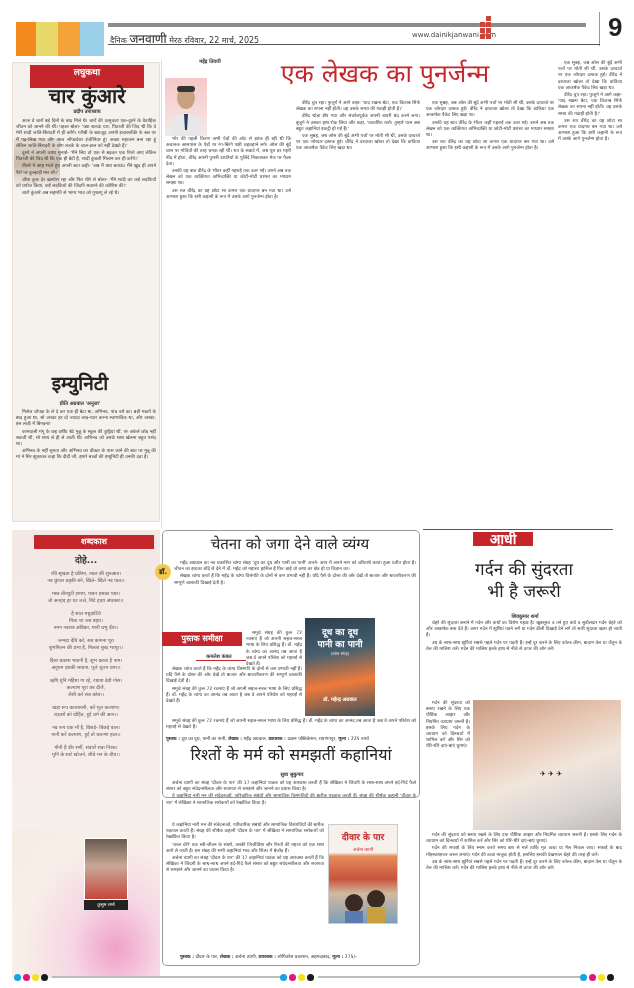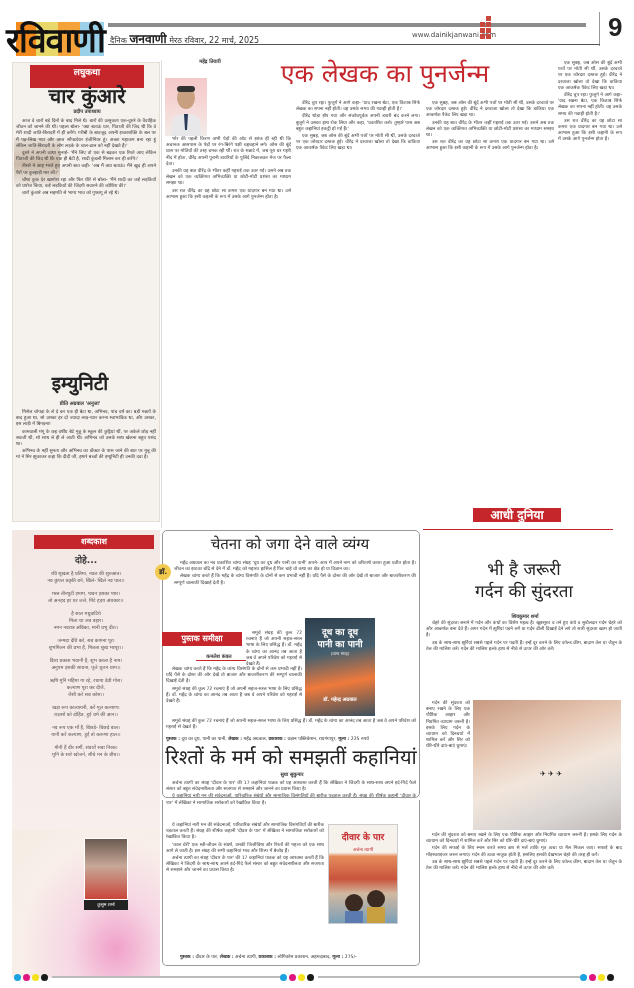--- a/index.html
+++ b/index.html
@@ -11,21 +11,21 @@
   .logo { position: absolute; left: 6px; top: 12px; width: 100px; height: 50px; display: flex; align-items: flex-end; }
   .logo .blk { position: absolute; top: 10px; height: 34px; }
   .logo .b1 { left: 10px; width: 20px; background: #f28a1e; }
   .logo .b2 { left: 30px; width: 22px; background: #e8d86a; }
   .logo .b3 { left: 52px; width: 22px; background: #f4a23a; }
   .logo .b4 { left: 74px; width: 24px; background: #9ad0e8; }
   .logo-text { position: relative; z-index: 2; font-family: "DejaVu Serif", serif; font-weight: bold; font-size: 34px; color: #111; letter-spacing: -1px; line-height: 44px; }
   .top-rule { position: absolute; left: 108px; top: 23px; width: 478px; height: 4px; background: #8c8c8c; }
   .bottom-rule { position: absolute; left: 108px; top: 44px; width: 492px; height: 1px; background: #555; }
   .paper-line { position: absolute; left: 110px; top: 30px; font-size: 8px; color: #333; white-space: nowrap; }
-  .paper-line .brand { font-family: "DejaVu Serif", serif; font-weight: bold; font-size: 12px; color: #222; }
+  .paper-line .brand { font-family: "DejaVu Serif", serif; font-weight: normal; font-size: 12px; color: #222; }
   .website { position: absolute; left: 412px; top: 31px; font-size: 7px; color: #444; }
   .squares { position: absolute; left: 478px; top: 16px; width: 14px; height: 26px; }
   .squares span { position: absolute; width: 5px; height: 5px; background: #c8463a; }
   .page-number { position: absolute; left: 608px; top: 12px; font-size: 26px; font-weight: bold; color: #222; font-family: "Liberation Sans", sans-serif; }
   .vline { position: absolute; left: 599px; top: 12px; width: 1px; height: 34px; background: #999; }
 
   
   .kicker { position: absolute; background: #c5262b; color: #fff; text-align: center; font-weight: bold; }
   .headline { position: absolute; font-family: "DejaVu Sans", sans-serif; text-align: center; }
   .byline { position: absolute; font-size: 5px; color: #333; text-align: center; font-weight: bold; }
@@ -62,29 +62,29 @@
   .dr-circle { position: absolute; left: 155px; top: 564px; width: 16px; height: 16px; border-radius: 50%; background: #f2c94c; font-size: 7px; font-weight: bold; text-align: center; line-height: 16px; color: #222; }
   .pustak-kicker { left: 162px; top: 632px; width: 80px; height: 14px; font-size: 8px; line-height: 14px; }
   .reviewer-line { left: 190px; top: 653px; width: 58px; }
   .book1 { left: 305px; top: 618px; width: 70px; height: 98px; background: linear-gradient(170deg,#2d3e4e 0%,#455f6e 35%,#ef7a3c 65%,#39505e 100%); }
   .book1-title { position: absolute; left: 305px; top: 626px; width: 70px; text-align: center; font-size: 9px; color: #fff; font-weight: bold; line-height: 12px; }
   .book1-sub { position: absolute; left: 305px; top: 651px; width: 70px; text-align: center; font-size: 4px; color: #eee; }
   .book1-author { position: absolute; left: 305px; top: 696px; width: 70px; text-align: center; font-size: 5px; color: #fff; font-weight: bold; }
   .book-credit { position: absolute; font-size: 4.6px; color: #333; white-space: nowrap; }
   .book-credit b { font-weight: bold; }
 
-  .rishton-headline { left: 160px; top: 743px; width: 262px; font-size: 20px; color: #222; }
+  .rishton-headline { left: 160px; top: 743px; width: 262px; font-size: 16px; color: #222; }
   .reviewer2 { left: 262px; top: 771px; width: 60px; }
   .book2 { left: 328px; top: 824px; width: 70px; height: 100px; background: linear-gradient(180deg,#f6f1ea 0%,#f6f1ea 28%,#e58c5c 32%,#c9533c 55%,#d2b9a0 70%,#7a9fb8 100%); border: 1px solid #ccc; }
   .book2-title { position: absolute; left: 328px; top: 830px; width: 70px; text-align: center; font-size: 9px; color: #c5262b; font-weight: bold; }
   .book2-author { position: absolute; left: 328px; top: 846px; width: 70px; text-align: center; font-size: 4.5px; color: #c5262b; }
 
   
   .aadhi-rule { position: absolute; left: 423px; top: 529px; width: 190px; height: 1px; background: #c5262b; }
-  .aadhi-kicker { left: 473px; top: 508px; width: 88px; height: 14px; font-size: 12px; line-height: 14px; }
+  .aadhi-kicker { left: 473px; top: 532px; width: 60px; height: 14px; font-size: 14px; line-height: 14px; }
   .gardan-headline { left: 426px; top: 558px; width: 196px; font-size: 17px; color: #222; line-height: 22px; }
   .gardan-byline { left: 500px; top: 613px; width: 50px; }
   .neck-photo { left: 473px; top: 700px; width: 148px; height: 130px; background: linear-gradient(160deg,#c89a82 0%,#e6c6b2 30%,#f2e6dc 55%,#d8d4d2 80%,#bfb8b6 100%); }
   .tattoo { position: absolute; left: 540px; top: 770px; font-size: 7px; color: #111; }
 
   
   .regmarks { position: absolute; top: 972px; height: 10px; display: flex; align-items: center; gap: 2px; }
   .regmarks span { width: 7px; height: 7px; border-radius: 50%; display: inline-block; }
   .regline { position: absolute; top: 976px; height: 2px; background: #bbb; }
 
@@ -92,21 +92,20 @@
 </style>
 </head>
 <body>
 
 <div class="masthead">
   <div class="logo">
     <div class="blk b1"></div>
     <div class="blk b2"></div>
     <div class="blk b3"></div>
     <div class="blk b4"></div>
-    <span class="logo-text">रविवाणी</span>
   </div>
   <div class="top-rule"></div>
   <div class="paper-line">
     <span>दैनिक</span>
     <span class="brand">जनवाणी</span>
     <span>मेरठ रविवार, 22 मार्च, 2025</span>
   </div>
   <div class="website">www.dainikjanwani.com</div>
   <div class="squares">
     <span style="left:8px;top:0;"></span>
@@ -293,22 +292,22 @@
   <b>प्रकाशक :</b>
   <span>लोगिकोस प्रकाशन, अहमदाबाद,</span>
   <b>मूल्य :</b>
   <span>275/-</span>
 </div>
 <div style="position:absolute;left:162px;top:800px;width:258px;height:166px;border:1px solid #999;border-top:none;border-radius:0 0 5px 5px;"></div>
 
 <div class="aadhi-rule"></div>
 <div class="kicker aadhi-kicker">आधी दुनिया</div>
 <div class="headline gardan-headline">
+  <div>गर्दन की सुंदरता</div>
   <div>भी है जरूरी</div>
-  <div>गर्दन की सुंदरता</div>
 </div>
 <div class="byline gardan-byline">शिवकुमार शर्मा</div>
 <div class="body-text" style="left:426px;top:620px;width:196px;height:80px;">
   <p>चेहरे की सुंदरता बनाने में गर्दन और कंधों का विशेष महत्व है। खूबसूरत व तने हुए कंधे व सुडौलदार गर्दन चेहरे को और आकर्षक बना देते हैं। अगर गर्दन में झुर्रियां पड़ने लगें या गर्दन ढीली दिखाई देने लगे तो सारी सुंदरता खत्म हो जाती है।</p>
   <p>उम्र के साथ-साथ झुर्रियां सबसे पहले गर्दन पर पड़ती हैं। इन्हें दूर करने के लिए कोल्ड क्रीम, बादाम तेल या जैतून के तेल की मालिश करें। गर्दन की मालिश हल्के हाथ से नीचे से ऊपर की ओर करें।</p>
 </div>
 <div class="body-text" style="left:426px;top:700px;width:44px;height:130px;">
   <p>गर्दन की सुंदरता को बनाए रखने के लिए एक पौष्टिक आहार और नियमित व्यायाम जरूरी है। इसके लिए गर्दन के व्यायाम को दिनचर्या में शामिल करें और सिर को धीरे-धीरे दाएं-बाएं घुमाएं।</p>
 </div>
 <div class="photo neck-photo"></div>

